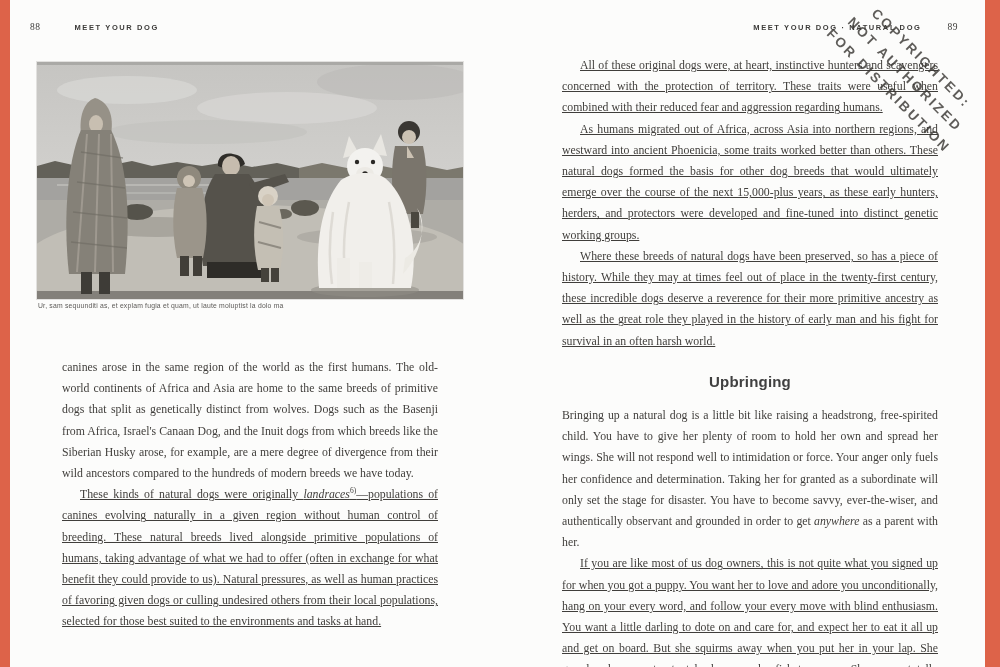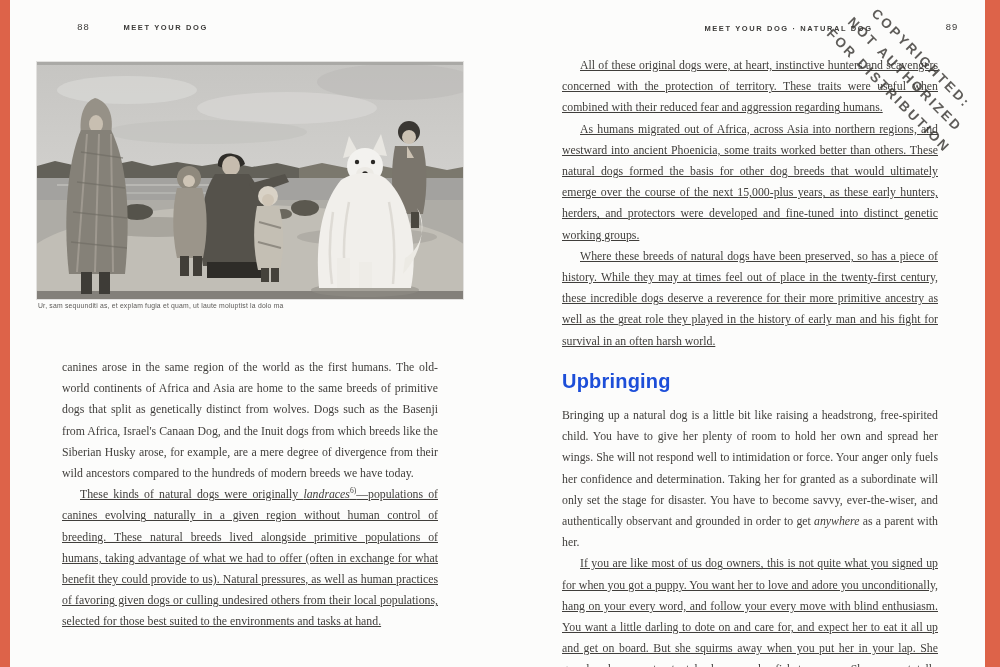--- a/index.html
+++ b/index.html
@@ -18,22 +18,22 @@
   .edge-stripe.right { right: 0; width: 15px; }
 
   
   .runhead {
     position: absolute; top: 22px;
     font-family: "Liberation Sans", sans-serif;
     font-size: 7.5px; font-weight: bold; letter-spacing: 1.6px;
     color: #3c3b39;
   }
   .pagenum {
-    font-family: Liberation Mono, monospace;
-    font-size: 9.5px; font-weight: normal; letter-spacing: 0.5px; color: #3c3b39; margin-left: 47px;
+    font-family: Liberation Serif, serif;
+    font-size: 9.5px; font-weight: normal; letter-spacing: 0.5px; color: #3c3b39;
   }
   .runhead-left { left: 30px; display: flex; align-items: baseline; gap: 34px; }
   .runhead-right { right: 42px; display: flex; align-items: flex-end; gap: 26px; }
 
   
   .photo-frame {
     position: absolute; left: 37px; top: 62px; width: 426px; height: 237px;
     background: #bdbcb9; outline: 1px solid #e2e1df;
   }
   .photo-frame svg { display: block; width: 100%; height: 100%; }
@@ -50,22 +50,22 @@
     text-align: justify; color: #403e3b;
   }
   .bodycol-left  { left: 62px;  top: 357px; }
   .bodycol-right { left: 562px; top: 55px; }
   .bodycol p.indent { text-indent: 18px; text-decoration: underline; }
   .bodycol em { font-style: italic; }
   .bodycol sup { font-size: 7.5px; vertical-align: super; line-height: 0; }
 
   .section-heading {
     font-family: "Liberation Sans", sans-serif;
-    font-size: 20px; font-weight: bold; color: #1d4ed8;
-    margin: 19px 0 13px 0; text-align: left; letter-spacing: 0.2px;
+    font-size: 15px; font-weight: bold; color: #404040;
+    margin: 19px 0 13px 0; text-align: center; letter-spacing: 0.2px;
   }
 
   
   .watermark {
     position: absolute; left: 795px; top: 40px; width: 220px;
     transform: rotate(45deg); transform-origin: center;
     text-align: center;
     font-family: "Liberation Sans", sans-serif;
     font-size: 13.5px; font-weight: bold; letter-spacing: 2.5px;
     line-height: 23px; color: rgba(58, 56, 53, 0.82);

